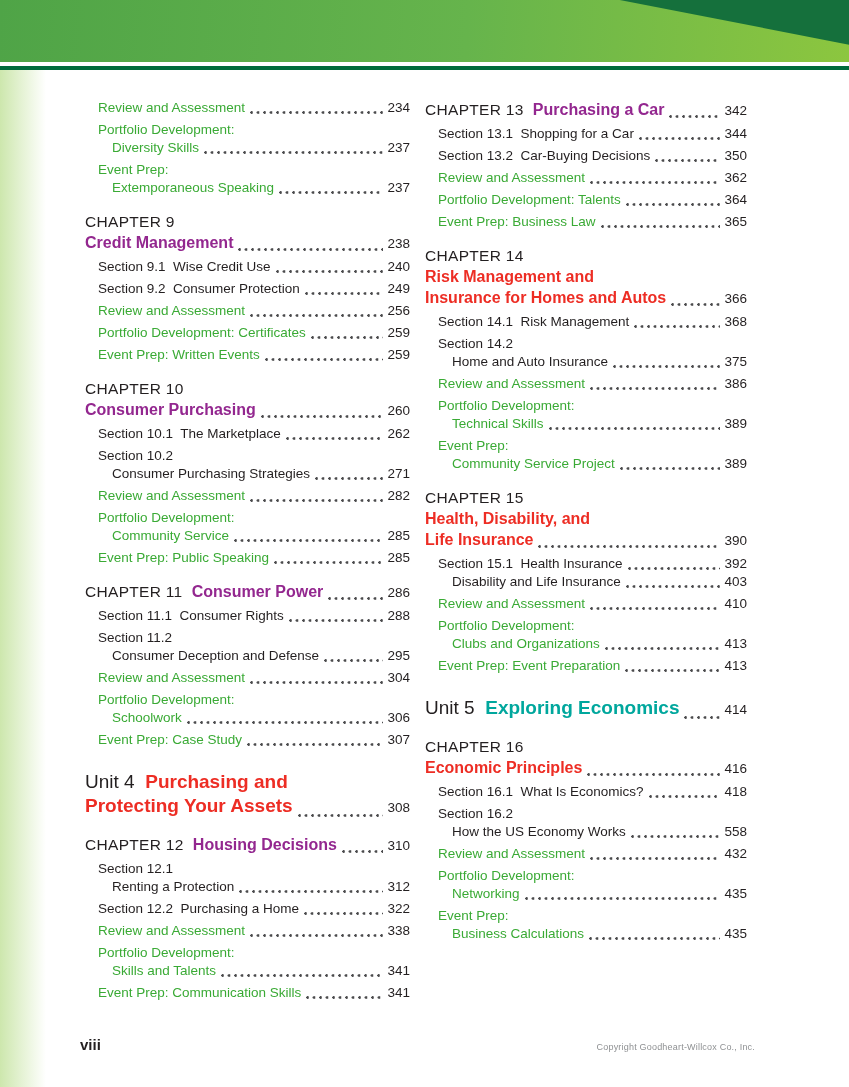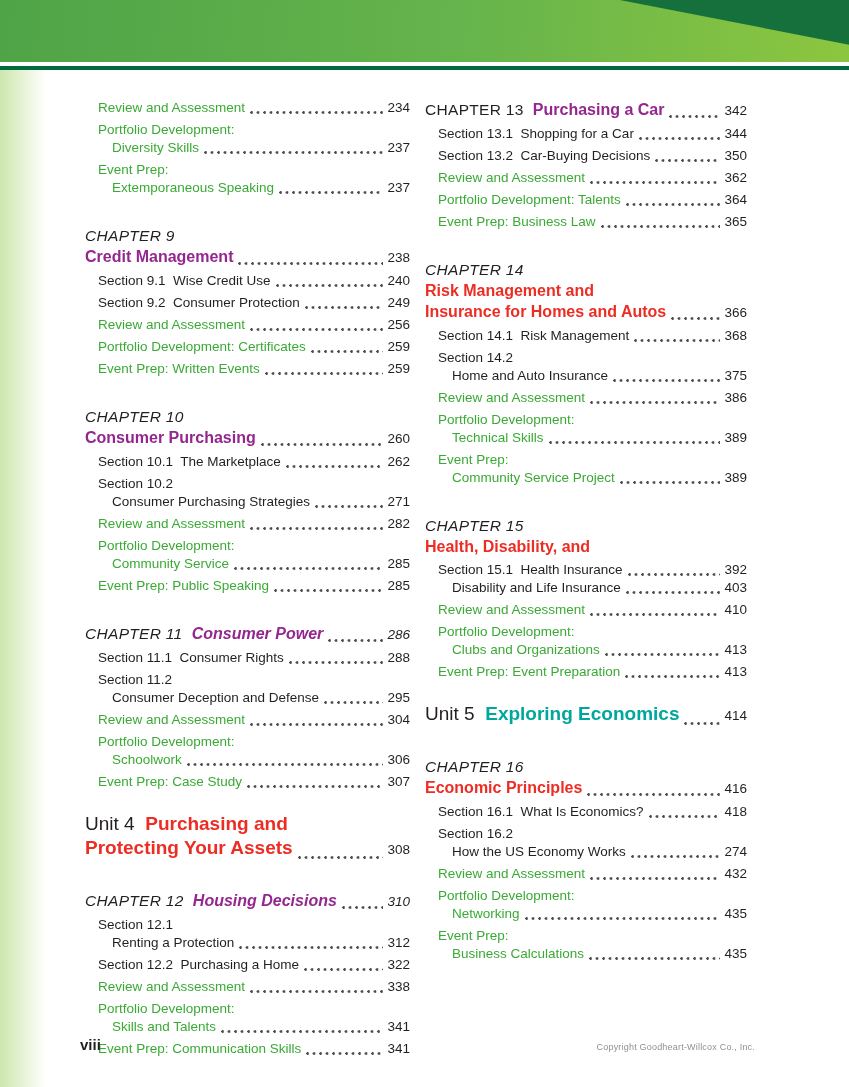--- a/index.html
+++ b/index.html
@@ -48,21 +48,21 @@
     margin-top: 6px;
   }
   .col .row:first-child { margin-top: 0; }
   .row .txt { white-space: pre; flex: 0 0 auto; }
 
   .r-body { font-size: 13.5px; line-height: 16px; }
   .r-chap { font-size: 16px;  line-height: 19px; font-weight: bold; }
   .r-unit { font-size: 19px;  line-height: 22px; font-weight: bold; }
 
   .cont   { margin-top: 2px; }
-  .gap-lg { margin-top: 30px; font-style: italic; }
+  .gap-lg { margin-top: 16px; }
   .gap-xl { margin-top: 23px; }
 
   .ind-1 { padding-left: 13px; }
   .ind-2 { padding-left: 27px; }
 
   .s-black  { color: var(--text-black);  font-weight: 400; margin-top: 32px; }
   .s-green  { color: var(--link-green);  font-weight: 400; }
   .s-purple { color: var(--chapter-purple); }
   .s-red    { color: var(--title-red); }
   .s-teal   { color: var(--unit-teal); }
@@ -351,20 +351,25 @@
         <span class="txt"><span class="s-green">Community Service Project</span></span>
         <span class="leader"></span>
         <span class="page">389</span>
       </div>
       <div class="row r-chap gap-lg">
         <span class="txt"><span class="s-chnum">CHAPTER 15</span></span>
       </div>
       <div class="row r-chap cont">
         <span class="txt"><span class="s-red">Health, Disability, and</span></span>
       </div>
+      <div class="row r-chap cont">
+        <span class="txt"><span class="s-red">Life Insurance</span></span>
+        <span class="leader"></span>
+        <span class="page">390</span>
+      </div>
       <div class="row r-body ind-1">
         <span class="txt"><span class="s-black">Section 15.1  Health Insurance</span></span>
         <span class="leader"></span>
         <span class="page">392</span>
       </div>
       <div class="row r-body cont ind-2">
         <span class="txt"><span class="s-black">Disability and Life Insurance</span></span>
         <span class="leader"></span>
         <span class="page">403</span>
       </div>
@@ -403,21 +408,21 @@
         <span class="txt"><span class="s-black">Section 16.1  What Is Economics?</span></span>
         <span class="leader"></span>
         <span class="page">418</span>
       </div>
       <div class="row r-body ind-1">
         <span class="txt"><span class="s-black">Section 16.2</span></span>
       </div>
       <div class="row r-body cont ind-2">
         <span class="txt"><span class="s-black">How the US Economy Works</span></span>
         <span class="leader"></span>
-        <span class="page">274</span>
+        <span class="page">558</span>
       </div>
       <div class="row r-body ind-1">
         <span class="txt"><span class="s-green">Review and Assessment</span></span>
         <span class="leader"></span>
         <span class="page">432</span>
       </div>
       <div class="row r-body ind-1">
         <span class="txt"><span class="s-green">Portfolio Development:</span></span>
       </div>
       <div class="row r-body cont ind-2">

